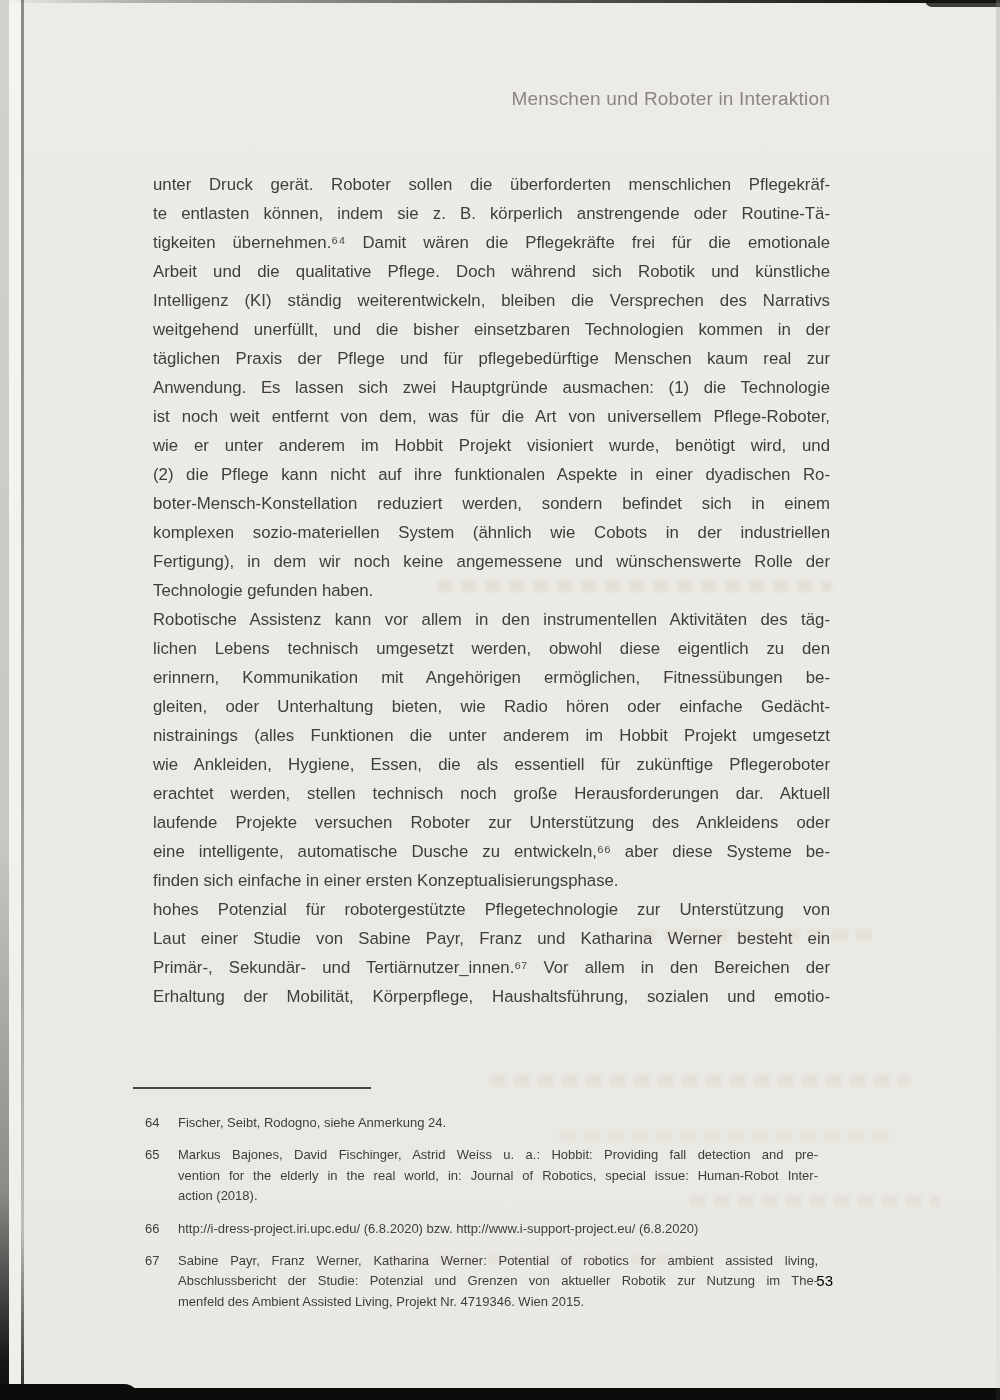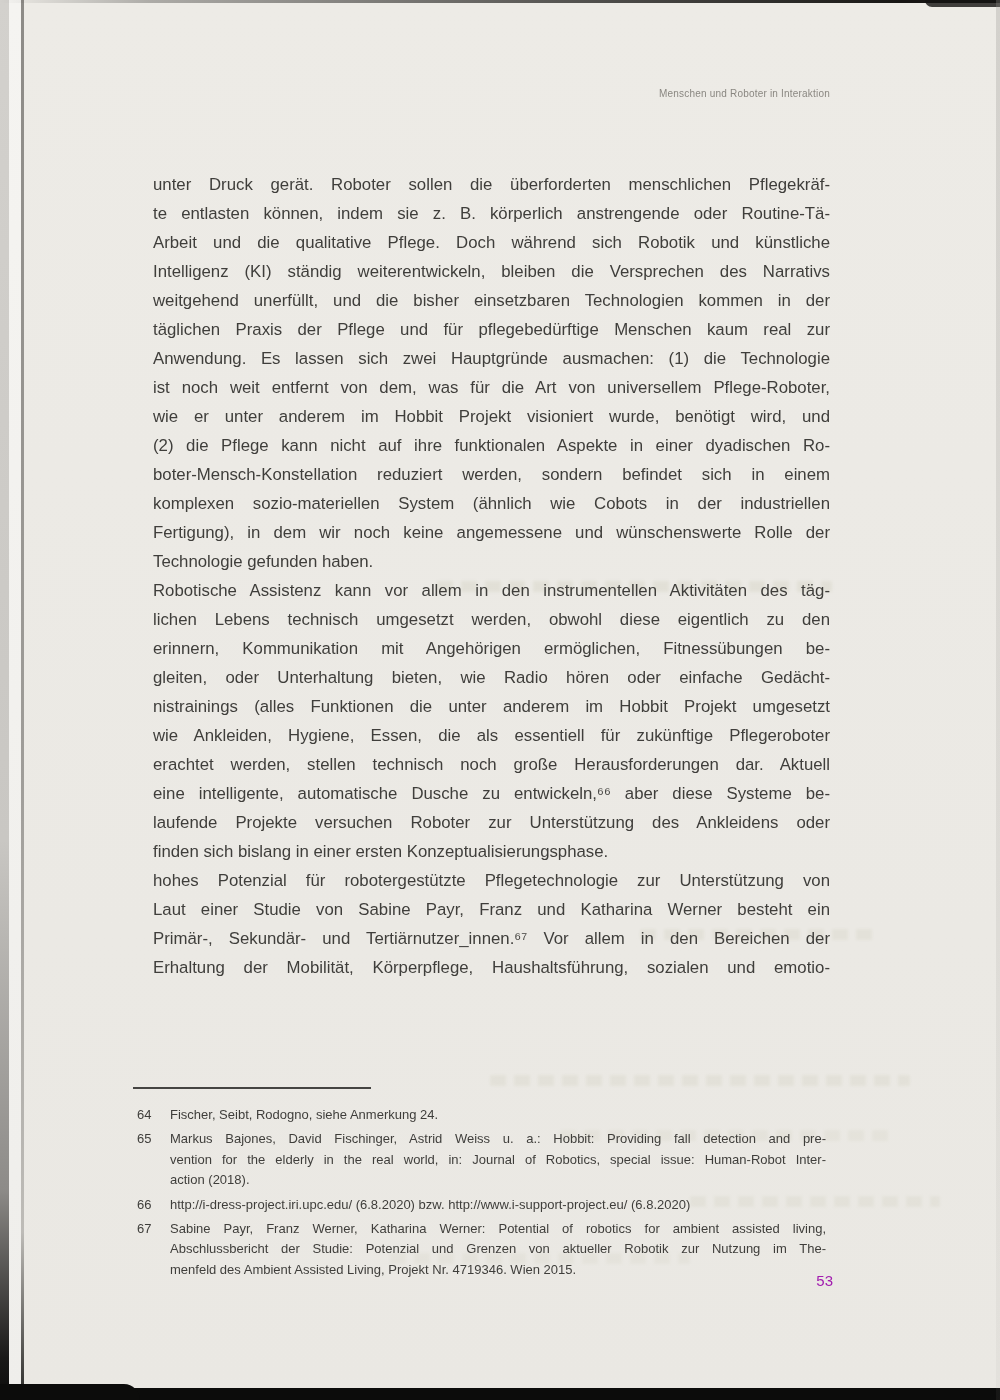--- a/index.html
+++ b/index.html
@@ -4,47 +4,47 @@
 <style>
   html,body{margin:0;padding:0;}
   body{
     width:1000px;height:1400px;position:relative;overflow:hidden;
     background:linear-gradient(180deg,#edebe6 0%,#eae8e3 100%);
     font-family:"Liberation Sans","DejaVu Sans",sans-serif;
   }
   
   .running-header{
     position:absolute;left:133px;top:88px;width:697px;
-    text-align:right;font-size:10px;letter-spacing:.2px;color:#8a8781;
+    text-align:right;font-size:19px;letter-spacing:.2px;color:#8a8781;
   }
   
   .body-text{position:absolute;left:133px;top:170px;width:697px;}
   .bline{
     height:29px;line-height:29px;font-size:16.8px;color:#3f3e3b;
     text-align:justify;text-align-last:justify;white-space:normal;
     overflow:hidden;
     margin-left:20px;
   }
   .bline.pend{text-align-last:left;}
   
   .footnote-sep{
     position:absolute;left:133px;top:1087px;width:238px;height:2px;
     background:#454442;
   }
   .footnotes{position:absolute;left:133px;top:1101px;width:697px;}
-  .fngroup{margin:4px;}
+  .fngroup{margin:12px;}
   .fngroup + .fngroup{margin-top:2px;}
   .fnrow{display:flex;line-height:20.4px;font-size:13px;color:#3f3e3b;}
   .fnnum{width:33px;flex:none;}
   .fntxt{flex:1;text-align:justify;text-align-last:justify;overflow:hidden;}
   .fntxt.pend{text-align-last:left;}
   
   .page-number{
     position:absolute;top:1272px;right:167px;
-    font-size:15px;color:#a21caf;
+    font-size:15px;color:#000000;
   }
   
   .ghost{
     position:absolute;height:11px;opacity:.13;filter:blur(1.5px);border-radius:2px;
     background:repeating-linear-gradient(90deg,#a3a37e 0 16px,rgba(0,0,0,0) 16px 24px);
   }
   .g1{left:437px;top:581px;width:395px;}
   .g2{left:640px;top:929px;width:235px;opacity:.10;}
   .g3{left:490px;top:1075px;width:420px;opacity:.10;}
   .g4{left:560px;top:1130px;width:330px;opacity:.08;}
@@ -100,42 +100,43 @@
 <div class="ghost g3"></div>
 <div class="ghost g4"></div>
 <div class="ghost g5"></div>
 <div class="ghost g6"></div>
 
 <div class="running-header">Menschen und Roboter in Interaktion</div>
 
 <div class="body-text" id="body-lines">
     <div class="bline">unter Druck gerät. Roboter sollen die überforderten menschlichen Pflegekräf-</div>
     <div class="bline">te entlasten können, indem sie z. B. körperlich anstrengende oder Routine-Tä-</div>
+    <div class="bline">tigkeiten übernehmen.⁶⁴ Damit wären die Pflegekräfte frei für die emotionale</div>
     <div class="bline">Arbeit und die qualitative Pflege. Doch während sich Robotik und künstliche</div>
     <div class="bline">Intelligenz (KI) ständig weiterentwickeln, bleiben die Versprechen des Narrativs</div>
     <div class="bline">weitgehend unerfüllt, und die bisher einsetzbaren Technologien kommen in der</div>
     <div class="bline">täglichen Praxis der Pflege und für pflegebedürftige Menschen kaum real zur</div>
     <div class="bline">Anwendung. Es lassen sich zwei Hauptgründe ausmachen: (1) die Technologie</div>
     <div class="bline">ist noch weit entfernt von dem, was für die Art von universellem Pflege-Roboter,</div>
     <div class="bline">wie er unter anderem im Hobbit Projekt visioniert wurde, benötigt wird, und</div>
     <div class="bline">(2) die Pflege kann nicht auf ihre funktionalen Aspekte in einer dyadischen Ro-</div>
     <div class="bline">boter-Mensch-Konstellation reduziert werden, sondern befindet sich in einem</div>
     <div class="bline">komplexen sozio-materiellen System (ähnlich wie Cobots in der industriellen</div>
     <div class="bline">Fertigung), in dem wir noch keine angemessene und wünschenswerte Rolle der</div>
     <div class="bline pend">Technologie gefunden haben.</div>
     <div class="bline">Robotische Assistenz kann vor allem in den instrumentellen Aktivitäten des täg-</div>
     <div class="bline">lichen Lebens technisch umgesetzt werden, obwohl diese eigentlich zu den</div>
     <div class="bline">erinnern, Kommunikation mit Angehörigen ermöglichen, Fitnessübungen be-</div>
     <div class="bline">gleiten, oder Unterhaltung bieten, wie Radio hören oder einfache Gedächt-</div>
     <div class="bline">nistrainings (alles Funktionen die unter anderem im Hobbit Projekt umgesetzt</div>
     <div class="bline">wie Ankleiden, Hygiene, Essen, die als essentiell für zukünftige Pflegeroboter</div>
     <div class="bline">erachtet werden, stellen technisch noch große Herausforderungen dar. Aktuell</div>
+    <div class="bline">laufende Projekte versuchen Roboter zur Unterstützung des Ankleidens oder</div>
     <div class="bline">eine intelligente, automatische Dusche zu entwickeln,⁶⁶ aber diese Systeme be-</div>
-    <div class="bline">laufende Projekte versuchen Roboter zur Unterstützung des Ankleidens oder</div>
-    <div class="bline pend">finden sich bislang in einer ersten Konzeptualisierungsphase.</div>
+    <div class="bline pend">finden sich einfache in einer ersten Konzeptualisierungsphase.</div>
     <div class="bline">hohes Potenzial für robotergestützte Pflegetechnologie zur Unterstützung von</div>
     <div class="bline">Laut einer Studie von Sabine Payr, Franz und Katharina Werner besteht ein</div>
     <div class="bline">Primär-, Sekundär- und Tertiärnutzer_innen.⁶⁷ Vor allem in den Bereichen der</div>
     <div class="bline">Erhaltung der Mobilität, Körperpflege, Haushaltsführung, sozialen und emotio-</div>
   </div>
 
 <div class="footnote-sep"></div>
 
 <div class="footnotes" id="footnotes">
     <div class="fngroup">

